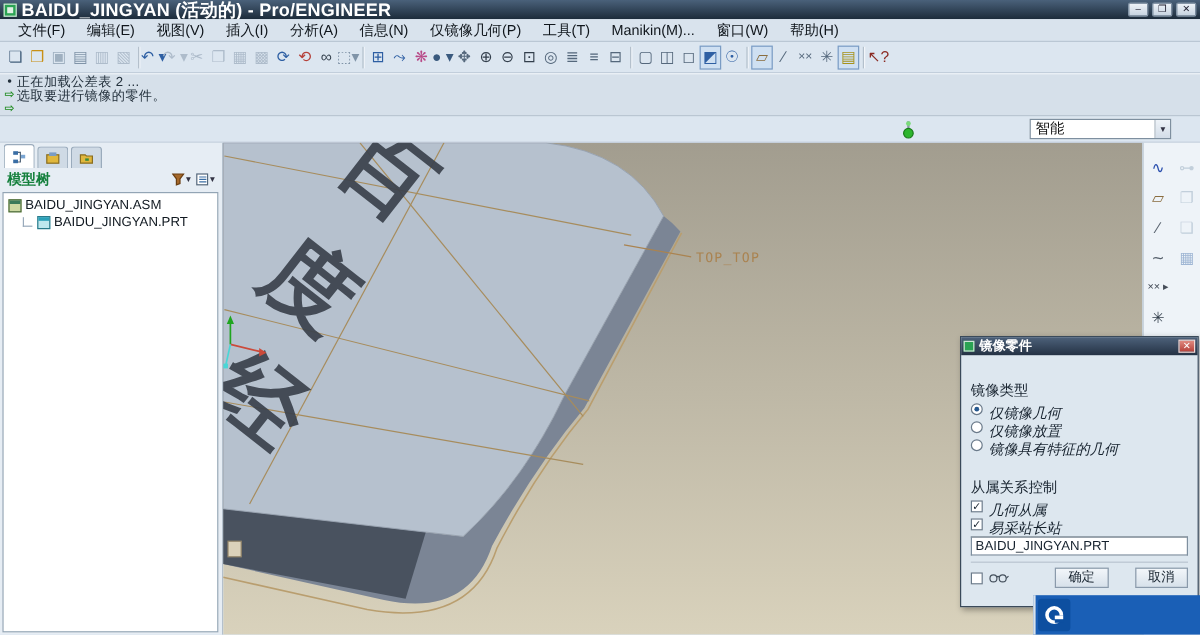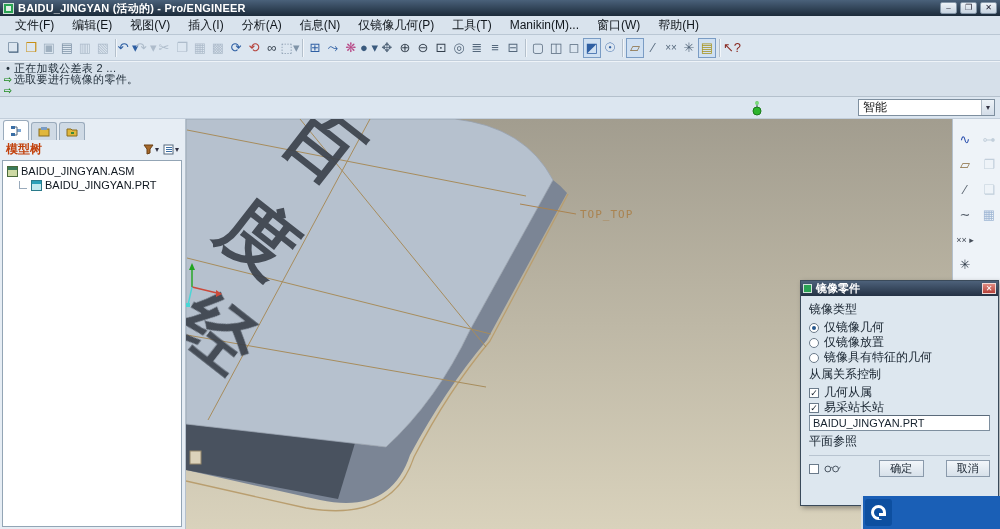--- a/index.html
+++ b/index.html
@@ -4,21 +4,21 @@
 <style>
   * { box-sizing: border-box; margin: 0; padding: 0; }
   html,body { width:1000px; height:529px; overflow:hidden; }
   body { position:relative; font-family:"Liberation Sans","DejaVu Sans",sans-serif; background:#dce6f0; font-size:12px; color:#16222e; }
 
   
   .titlebar { position:absolute; left:0; top:0; width:1000px; height:16px;
     background:linear-gradient(#4a617a,#1c2b3a); color:#fff; display:flex; align-items:center; padding:0 3px; }
   .app-icon { width:11px; height:11px; background:#2aa353; border:1px solid #cfe3d8; margin-right:4px; position:relative; }
   .app-icon::after { content:""; position:absolute; left:2px; top:2px; right:2px; bottom:2px; background:#dff0e4; }
-  .title-text { font-size:11px; font-weight:bold; letter-spacing:.2px; white-space:nowrap; }
+  .title-text { font-size:15px; font-weight:bold; letter-spacing:.2px; white-space:nowrap; }
   .win-btns { margin-left:auto; display:flex; gap:3px; }
   .win-btn { width:17px; height:12px; background:linear-gradient(#eef3f8,#c6d3e0); border:1px solid #8496a8;
     font-size:8px; line-height:10px; text-align:center; color:#223; border-radius:2px; }
 
   
   .menubar { position:absolute; left:0; top:16px; width:1000px; height:19px; background:#d9e3ed;
     border-bottom:1px solid #bac7d4; display:flex; align-items:center; padding-left:6px; }
   .mi { padding:0 9px; font-size:12px; color:#10161c; white-space:nowrap; }
 
   
@@ -33,35 +33,35 @@
   .messages { position:absolute; left:0; top:61px; width:1000px; height:36px; background:#d6e0ea;
     border-top:1px solid #eef3f8; border-bottom:1px solid #b4c0cc; padding:1px 2px; }
   .msg { height:11px; display:flex; align-items:center; font-size:11px; color:#23303c; white-space:nowrap; }
   .mmark { width:12px; text-align:center; font-weight:bold; font-size:10px; }
   .mtext { letter-spacing:.3px; }
 
   
   .subbar { position:absolute; left:0; top:97px; width:1000px; height:22px; background:#dce6f0;
     border-bottom:1px solid #c2cedb; }
   .filter-status { position:absolute; left:752px; top:3px; }
-  .combo { position:absolute; left:858px; top:2px; width:137px; height:17px; background:#fff;
+  .combo { position:absolute; left:858px; top:2px; width:118px; height:17px; background:#fff;
     border:1px solid #7e8f9f; display:flex; align-items:center; }
   .combo-value { flex:1; padding-left:4px; font-size:12px; color:#111; }
   .combo-arrow { width:13px; height:15px; border-left:1px solid #aeb9c4; background:linear-gradient(#eef3f8,#d3dde8);
     font-size:8px; display:flex; align-items:center; justify-content:center; color:#334; }
 
   
   .left-panel { position:absolute; left:0; top:119px; width:186px; height:410px; background:#e6edf4;
     border-right:1px solid #b4c0cc; }
   .ptabs { display:flex; align-items:flex-end; height:21px; padding-left:3px; gap:2px; }
   .ptab { width:26px; height:18px; border:1px solid #9aabbc; border-bottom:none; border-radius:3px 3px 0 0;
     background:#cfdae5; display:flex; align-items:center; justify-content:center; }
   .ptab.active { background:#fff; height:20px; }
   .phead { height:19px; display:flex; align-items:center; padding:0 4px 0 6px; }
-  .phead-title { font-weight:bold; font-size:12px; color:#c2410c; }
+  .phead-title { font-weight:bold; font-size:12px; color:#15803d; }
   .phead-sp { flex:1; }
   .phead-btn { display:flex; align-items:center; gap:1px; padding:1px 2px; font-size:8px; color:#334; }
   .treebox { position:absolute; left:2px; top:41px; width:180px; bottom:2px; background:#fff;
     border:1px solid #93a5b5; padding-top:3px; }
   .trow { height:14px; display:flex; align-items:center; font-size:11px; color:#101820; white-space:nowrap; }
   .trow.child { padding-left:14px; }
   .node-icon { width:11px; height:11px; margin:0 3px 0 4px; border:1px solid #4a6a3a; background:#cdd9a3; position:relative; }
   .node-icon.asm::after { content:""; position:absolute; left:0; top:0; right:0; height:3px; background:#3a7a5a; }
   .node-icon.prt { border-color:#2a7a8a; background:#bfe8ee; }
   .node-icon.prt::after { content:""; position:absolute; left:0; top:0; right:0; height:3px; background:#2aa0b8; }
@@ -78,22 +78,22 @@
 
   
   .dialog { position:absolute; left:800px; top:280px; width:199px; height:226px; background:#dde7ef;
     border:1px solid #3a4a5a; box-shadow:2px 2px 5px rgba(0,0,0,.35); z-index:5; }
   .dlg-title { height:15px; background:linear-gradient(#4d617a,#243244); display:flex; align-items:center; padding:0 2px; }
   .dlg-icon { width:9px; height:9px; background:#2aa353; border:1px solid #cfe3d8; margin-right:4px; }
   .dlg-title-text { color:#fff; font-weight:bold; font-size:11px; flex:1; }
   .dlg-close { width:14px; height:11px; background:linear-gradient(#e08a80,#b5413a); border:1px solid #f2d8d4;
     color:#fff; font-size:8px; line-height:9px; text-align:center; }
   .dlg-body { padding:4px 8px 0 8px; font-size:12px; color:#16222e; }
-  .dlg-label { margin:1px 0 2px 0; }
-  .rrow, .crow { display:flex; align-items:center; height:15px; }
+  .dlg-label { margin:17px 0 2px 0; }
+  .rrow, .crow { display:flex; align-items:flex-start; height:15px;font-style:italic; }
   .rb { width:10px; height:10px; border-radius:50%; background:#fff; border:1px solid #6a7a8a; margin-right:5px;
     display:flex; align-items:center; justify-content:center; }
   .rb-dot { width:4px; height:4px; border-radius:50%; background:#26588e; }
   .cb { width:10px; height:10px; background:#fff; border:1px solid #6a7a8a; margin-right:5px;
     font-size:9px; line-height:9px; text-align:center; color:#16222e; }
   .dlg-input { height:16px; border:1px solid #7e8f9f; border-top-color:#5a6a7a; background:#fff;
     font-size:11px; padding:1px 3px; white-space:nowrap; overflow:hidden; margin-bottom:2px; }
   .dlg-input.hl { background:#e9f2c9; }
   .dlg-footer { margin-top:5px; border-top:1px solid #b8c4d0; padding-top:4px; display:flex; align-items:center; }
   .dlg-btn { width:46px; height:17px; background:linear-gradient(#f2f6fa,#d7e1ea); border:1px solid #8a9aab;
@@ -439,21 +439,20 @@
           <span class="cb">✓</span>
           <span>几何从属</span>
         </div>
 
         <div class="crow">
           <span class="cb">✓</span>
           <span>易采站长站</span>
         </div>
       </div>
     <div class="dlg-input">BAIDU_JINGYAN.PRT</div>
-    <div class="dlg-label">平面参照</div>
     <div class="dlg-footer">
       <span class="cb"></span>
       <svg width="18" height="11" viewBox="0 0 18 11">
         <circle cx="4" cy="6" r="3" fill="none" stroke="#44505c"></circle>
         <circle cx="12" cy="6" r="3" fill="none" stroke="#44505c"></circle>
         <path d="M7 5 Q8 3.5 9 5 M15 6 L17 4" stroke="#44505c" fill="none"></path>
       </svg>
       <span class="dlg-btn ok">确定</span>
       <span class="dlg-btn cancel">取消</span>
     </div>

